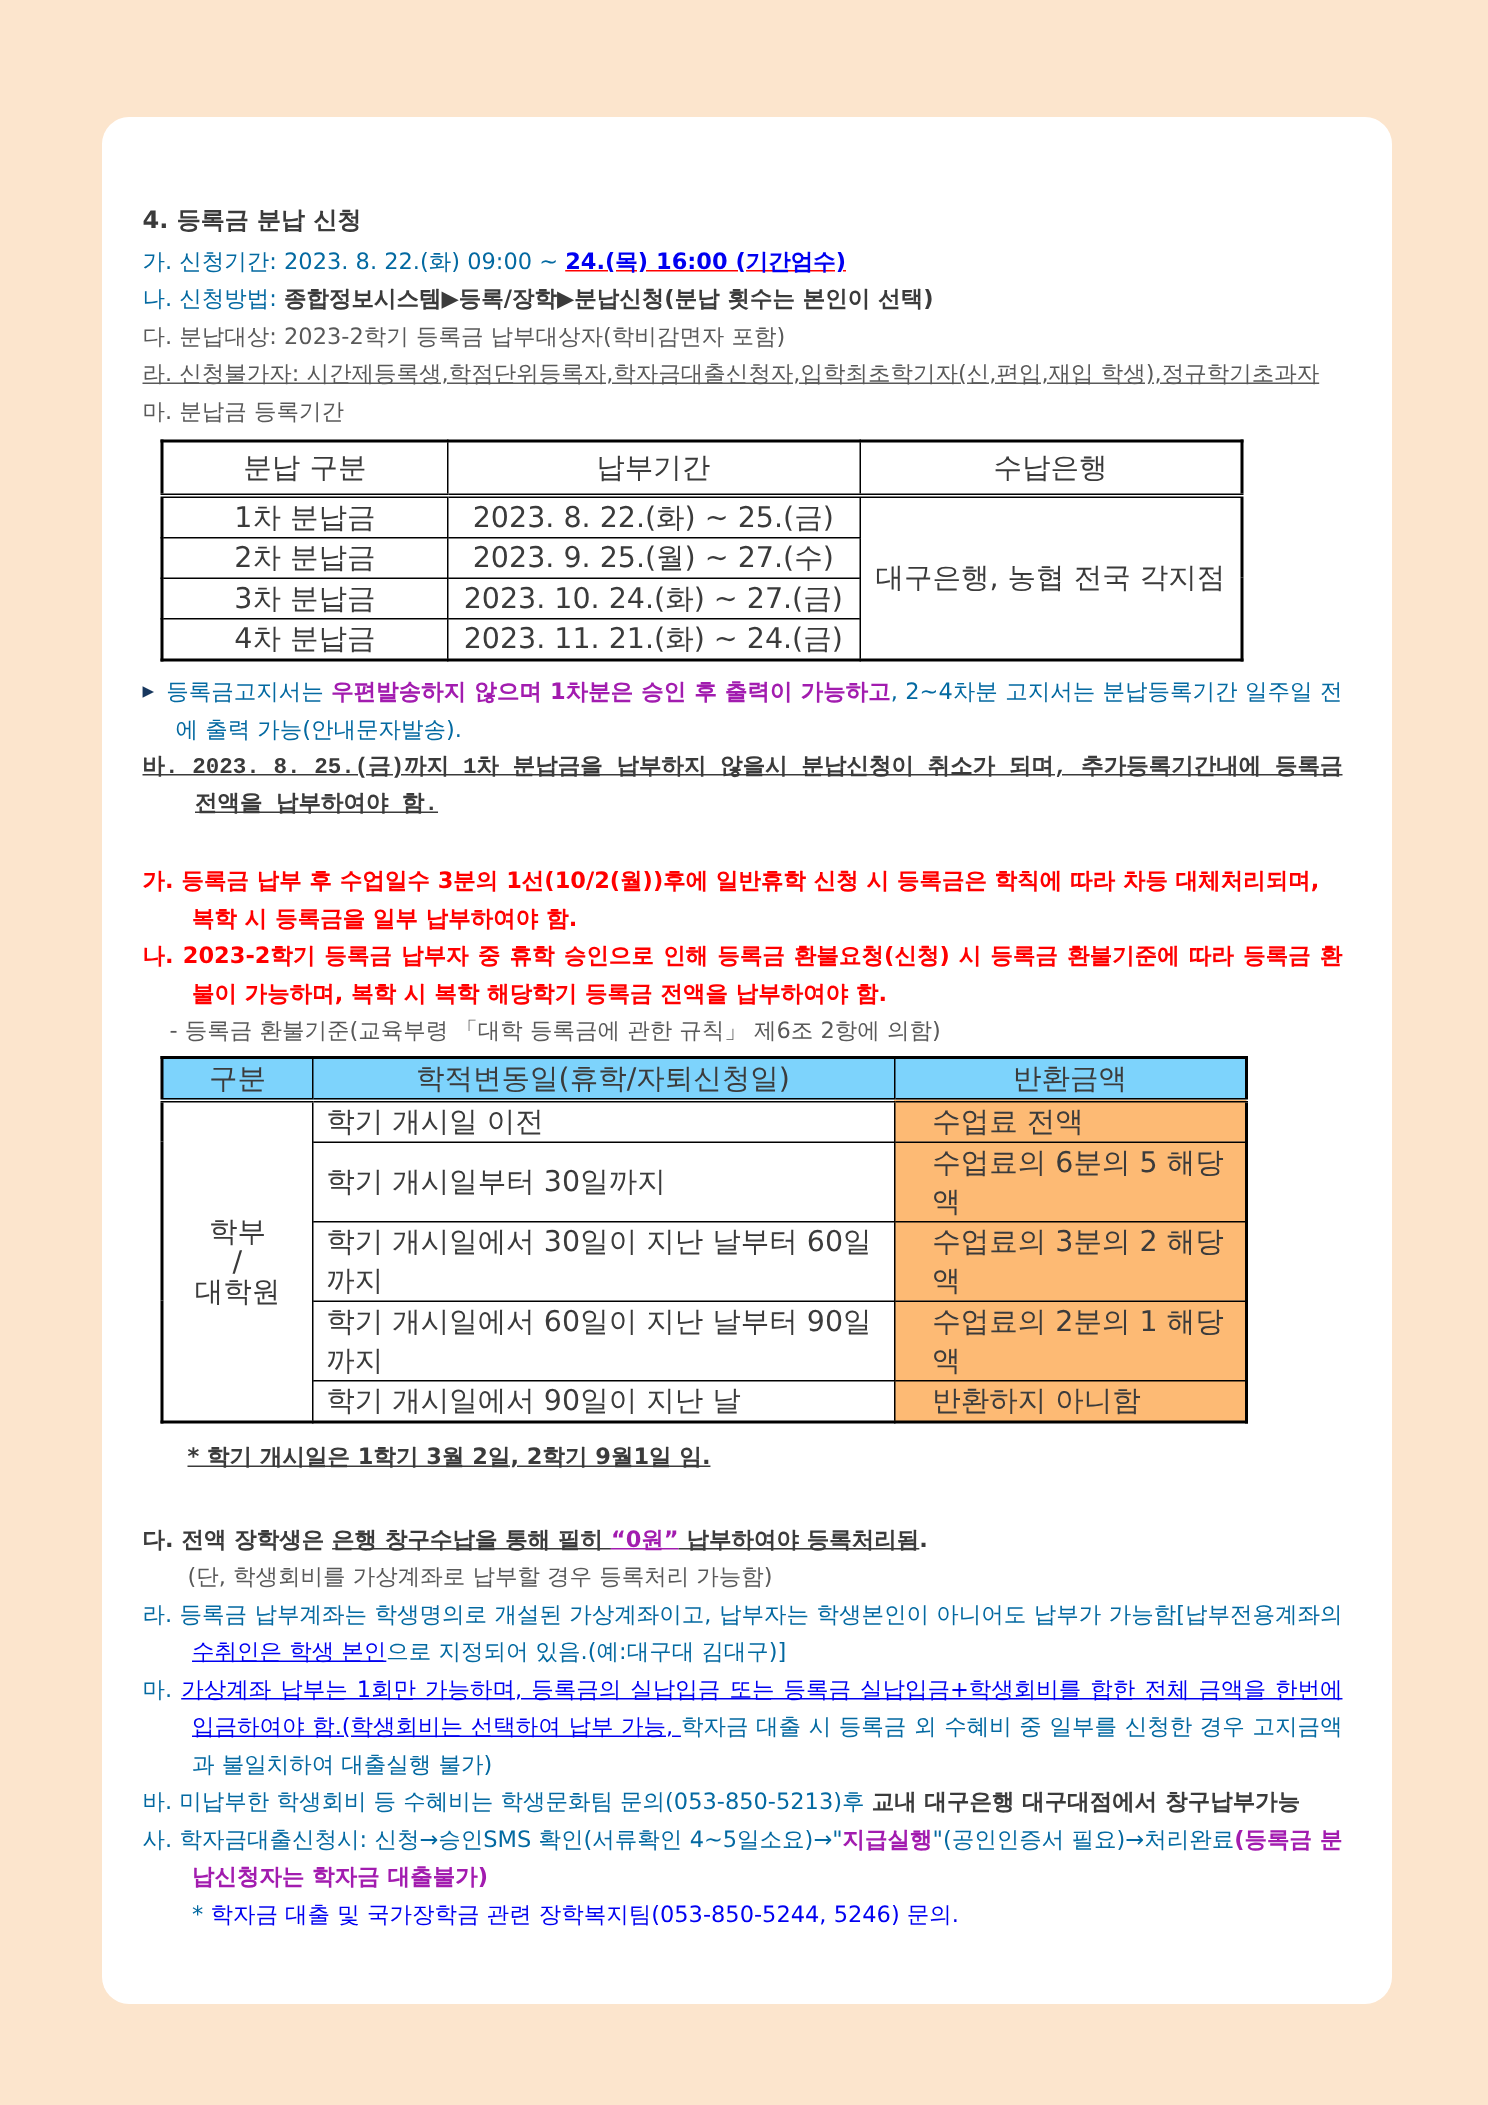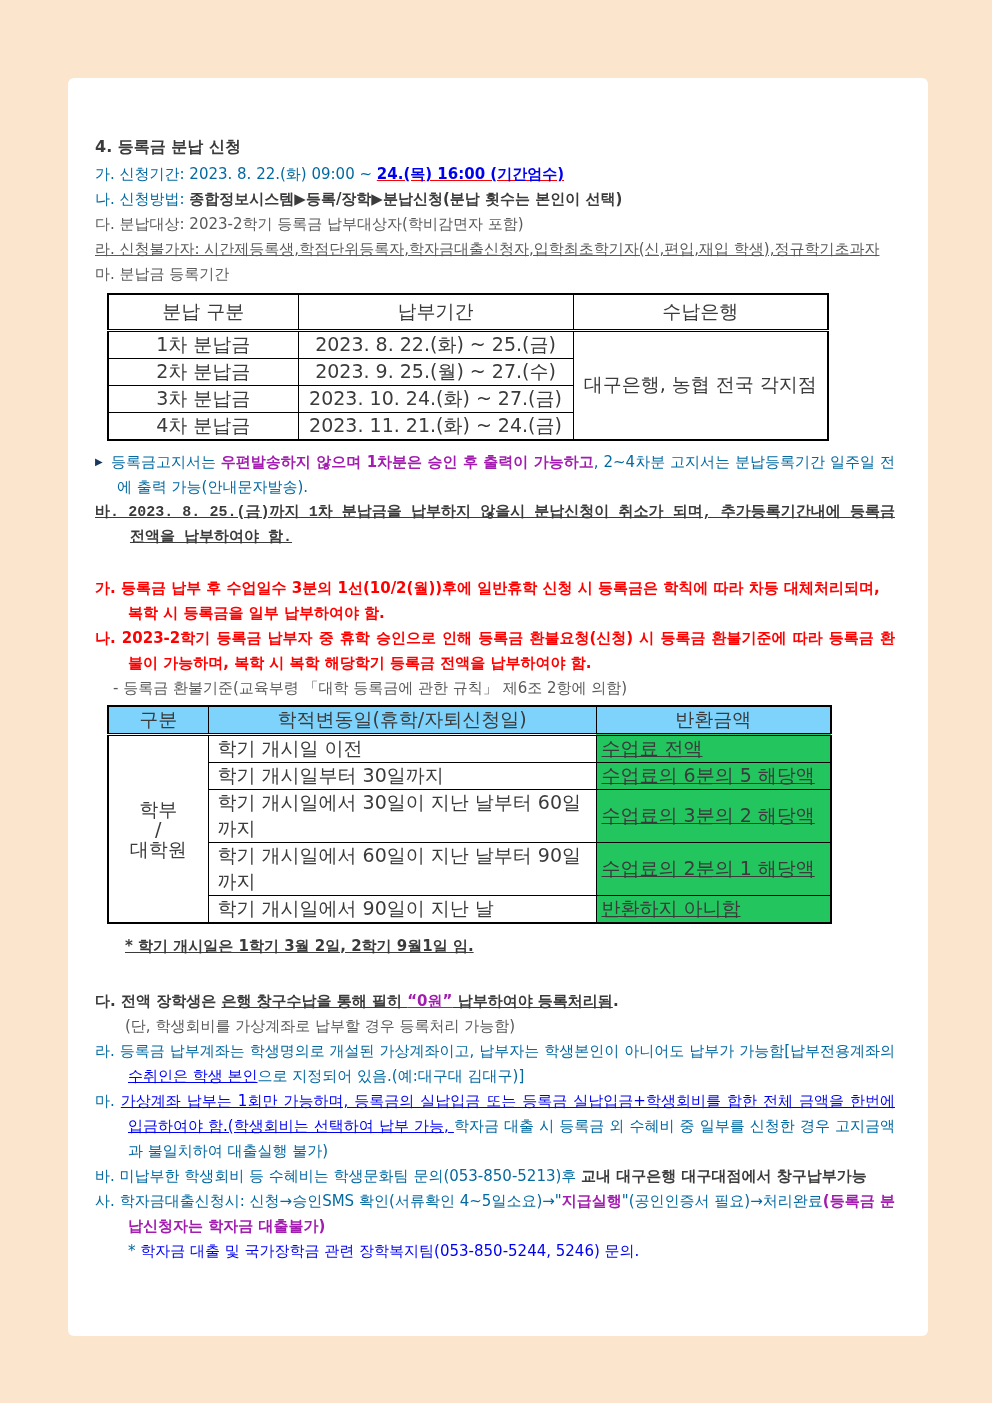--- a/index.html
+++ b/index.html
@@ -4,21 +4,21 @@
 <style>
   html,body{margin:0;padding:0;}
   body{
     width:992px;height:1403px;
     background:#fce5cd;
     font-family:"DejaVu Sans","Liberation Sans",sans-serif;
     position:relative;
   }
   .card{
     position:absolute;left:68px;top:78px;width:860px;height:1258px;
-    background:#ffffff;border-radius:6px;
+    background:#ffffff;border-radius:18px;
     box-sizing:border-box;
     padding:58px 33px 0 27px;
   }
   p{margin:0;font-size:15px;line-height:25px;color:#595959;word-break:break-all;}
   .jst{text-align:justify;}
   .title{font-size:16px;font-weight:bold;color:#3b3b3b;line-height:22px;margin-bottom:4px;}
   .title5{font-size:16px;font-weight:bold;color:#0000f0;line-height:22px;margin-bottom:4px;}
   .g{color:#0369a1;font-weight:normal;}
   .dk{color:#3b3b3b;font-weight:bold;}
   .redb{color:#a21caf;font-weight:bold;}
@@ -37,21 +37,21 @@
   th,td{border:1px solid #000;font-size:19px;color:#3b3b3b;font-weight:normal;
         vertical-align:middle;padding:0 6px;box-sizing:border-box;word-break:break-all;}
   .t1{width:720px;margin:6px 0 8px 12px;border:2px solid #000;}
   .t1 thead th{height:36px;text-align:center;border-bottom:3px double #000;}
   .t1 td{height:25px;text-align:center;}
   .t2{width:723px;margin:4px 0 10px 12px;border:2px solid #000;}
   .t2 thead th{height:28px;text-align:center;background:#7dd3fc;border-bottom:3px double #000;}
   .t2 td{height:27px;}
   .t2 .grp{text-align:center;line-height:20px;}
   .t2 .when{text-align:left;padding-left:9px;}
-  .t2 .amount{text-align:left;padding-left:5px;background:#22c55e;text-decoration:underline;}
+  .t2 .amount{text-align:left;padding-left:25px;background:#fdba74;}
   .sp26{height:26px;}
   .sp30{height:30px;}
   .note-start{font-weight:bold;color:#3b3b3b;text-decoration:underline;margin-left:30px;}
   .refnote{margin-left:18px;}
   .subline{padding-left:30px;}
 </style>
 </head>
 <body>
 
 <div class="card">

